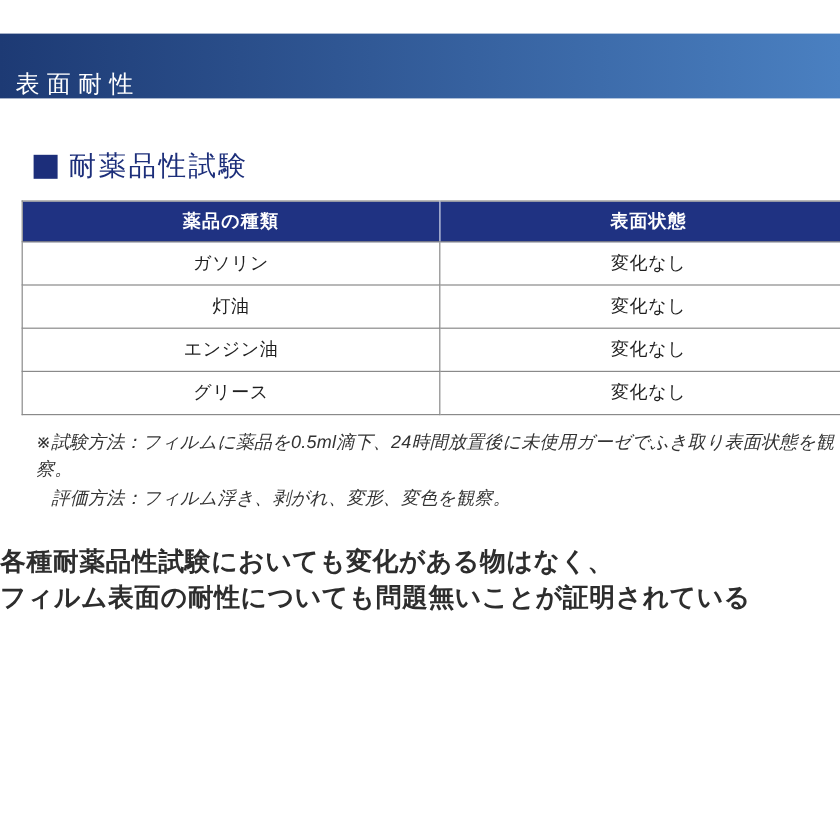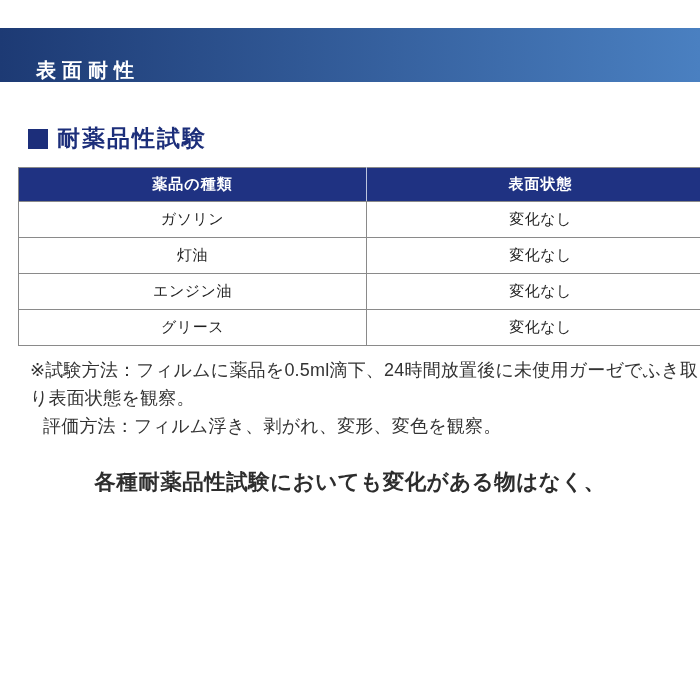--- a/index.html
+++ b/index.html
@@ -9,35 +9,35 @@
     -webkit-font-smoothing:antialiased;
   }
 
   
   .banner {
     margin-top:28px; height:54px; width:700px;
     display:flex; align-items:center;
     background:linear-gradient(90deg, var(--banner-start,#1d3a74) 0%, var(--banner-end,#4a80c1) 100%);
   }
   .banner-title {
-    color:#ffffff; font-size:20px; font-weight:bold;
-    letter-spacing:6px; padding-left:36px;margin-top:30px;
+    color:#ffffff; font-size:20px; font-weight:normal;
+    letter-spacing:6px; padding-left:13px;margin-top:30px;
   }
 
   
   .section-heading {
     display:flex; align-items:center; gap:9px;
     margin:41px 0 13px 28px;
   }
   .marker {
     width:20px; height:20px; flex:0 0 auto;
     background:var(--navy,#1c2e7a);
   }
   .section-title {
-    color:var(--navy,#1c2e7a); font-size:23px; font-weight:bold;
+    color:var(--navy,#1c2e7a); font-size:23px; font-weight:normal;
     letter-spacing:2px;
   }
 
   
   table.results {
     border-collapse:collapse; table-layout:fixed;
     margin-left:18px; width:697px;
   }
   table.results col { width:50%; }
   table.results th {
@@ -47,28 +47,28 @@
   }
   table.results th:first-child { border-right-color:#bcc4de; }
   table.results td {
     height:33px; text-align:center; vertical-align:middle;
     font-size:15px; color:#1f1f1f; letter-spacing:0.5px;
     border:1px solid var(--border,#8a8a8a); background:#ffffff;
   }
 
   
   .footnote {
-    margin:11px 0 12px 30px; font-size:18px; color:#333333;
-    line-height:1.55; letter-spacing:0.2px;
+    margin:11px 0 12px 30px; font-size:15px; color:#333333;
+    line-height:1.55; letter-spacing:0.2px;font-style:italic;
   }
   .footnote .line2 { padding-left:13px; }
 
   
   .conclusion {
-    margin-top:26px; width:700px; text-align:center;
+    margin-top:26px; width:700px; text-align:left;
     font-size:21.5px; font-weight:600; color:#2d2d2d;
     line-height:1.42; letter-spacing:0.5px;
   }
 </style>
 </head>
 <body>
 
 <div class="banner">
   <div class="banner-title">表面耐性</div>
 </div>
@@ -109,13 +109,14 @@
   </tbody>
 </table>
 
 <div class="footnote">
   <div class="line1">※試験方法：フィルムに薬品を0.5ml滴下、24時間放置後に未使用ガーゼでふき取り表面状態を観察。</div>
   <div class="line2">評価方法：フィルム浮き、剥がれ、変形、変色を観察。</div>
 </div>
 
 <div class="conclusion">
   <div>各種耐薬品性試験においても変化がある物はなく、</div>
+  <div>フィルム表面の耐性についても問題無いことが証明されている</div>
 </div>
 
 </body></html>

